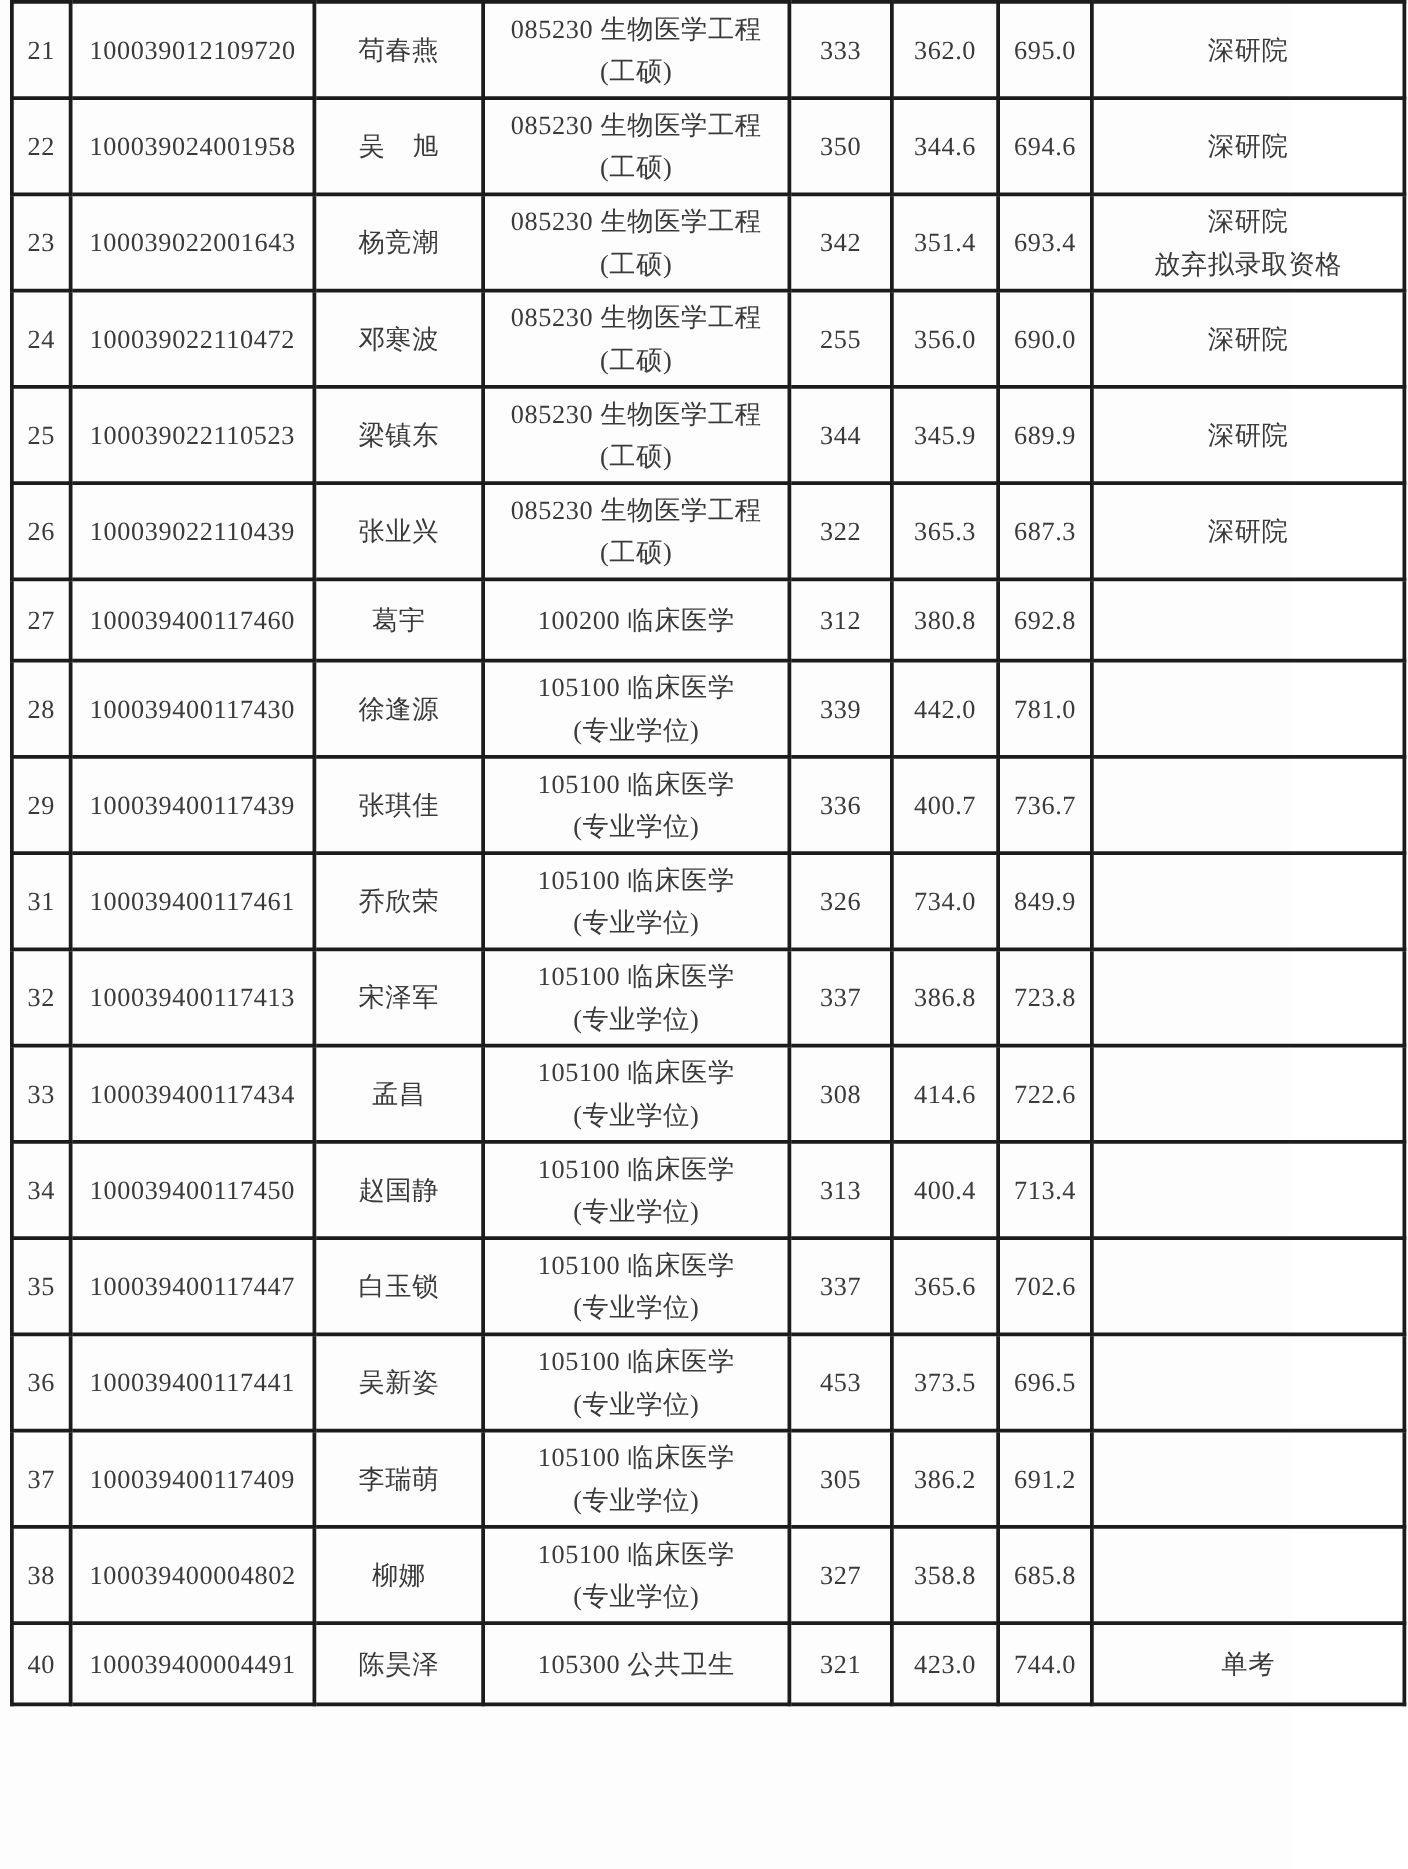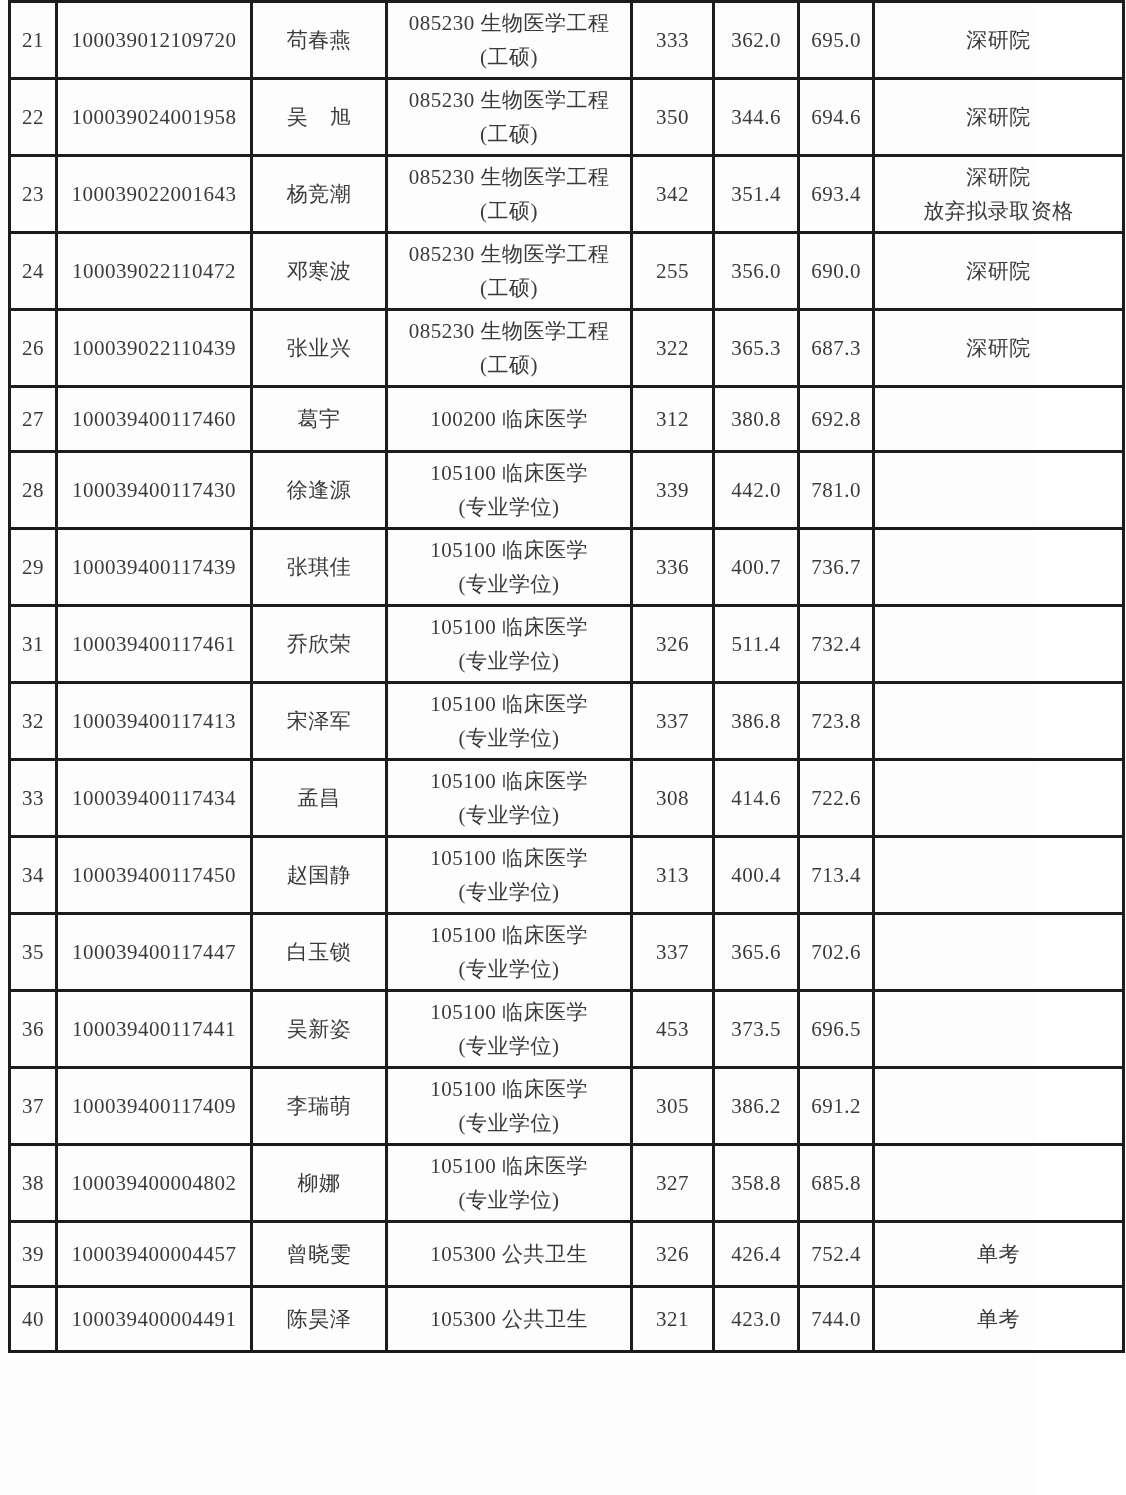--- a/index.html
+++ b/index.html
@@ -121,20 +121,36 @@
     </td>
     <td class="c-s1">255</td>
     <td class="c-s2">356.0</td>
     <td class="c-total">690.0</td>
     <td class="c-remark">
       <div>深研院</div>
       <div></div>
     </td>
   </tr>
 
+  <tr>
+    <td class="c-rank">25</td>
+    <td class="c-id">100039022110523</td>
+    <td class="c-name">梁镇东</td>
+    <td class="c-major">
+      <div>085230 生物医学工程</div>
+      <div>(工硕)</div>
+    </td>
+    <td class="c-s1">344</td>
+    <td class="c-s2">345.9</td>
+    <td class="c-total">689.9</td>
+    <td class="c-remark">
+      <div>深研院</div>
+      <div></div>
+    </td>
+  </tr>
 
   <tr>
     <td class="c-rank">26</td>
     <td class="c-id">100039022110439</td>
     <td class="c-name">张业兴</td>
     <td class="c-major">
       <div>085230 生物医学工程</div>
       <div>(工硕)</div>
     </td>
     <td class="c-s1">322</td>
@@ -200,22 +216,22 @@
 
   <tr>
     <td class="c-rank">31</td>
     <td class="c-id">100039400117461</td>
     <td class="c-name">乔欣荣</td>
     <td class="c-major">
       <div>105100 临床医学</div>
       <div>(专业学位)</div>
     </td>
     <td class="c-s1">326</td>
-    <td class="c-s2">511.4</td>
-    <td class="c-total">732.4</td>
+    <td class="c-s2">734.0</td>
+    <td class="c-total">849.9</td>
     <td class="c-remark">
       <div></div>
       <div></div>
     </td>
   </tr>
 
   <tr>
     <td class="c-rank">32</td>
     <td class="c-id">100039400117413</td>
     <td class="c-name">宋泽军</td>
@@ -327,36 +343,20 @@
     </td>
     <td class="c-s1">327</td>
     <td class="c-s2">358.8</td>
     <td class="c-total">685.8</td>
     <td class="c-remark">
       <div></div>
       <div></div>
     </td>
   </tr>
 
-  <tr>
-    <td class="c-rank">39</td>
-    <td class="c-id">100039400004457</td>
-    <td class="c-name">曾晓雯</td>
-    <td class="c-major">
-      <div>105300 公共卫生</div>
-      <div></div>
-    </td>
-    <td class="c-s1">326</td>
-    <td class="c-s2">426.4</td>
-    <td class="c-total">752.4</td>
-    <td class="c-remark">
-      <div>单考</div>
-      <div></div>
-    </td>
-  </tr>
 
   <tr>
     <td class="c-rank">40</td>
     <td class="c-id">100039400004491</td>
     <td class="c-name">陈昊泽</td>
     <td class="c-major">
       <div>105300 公共卫生</div>
       <div></div>
     </td>
     <td class="c-s1">321</td>

